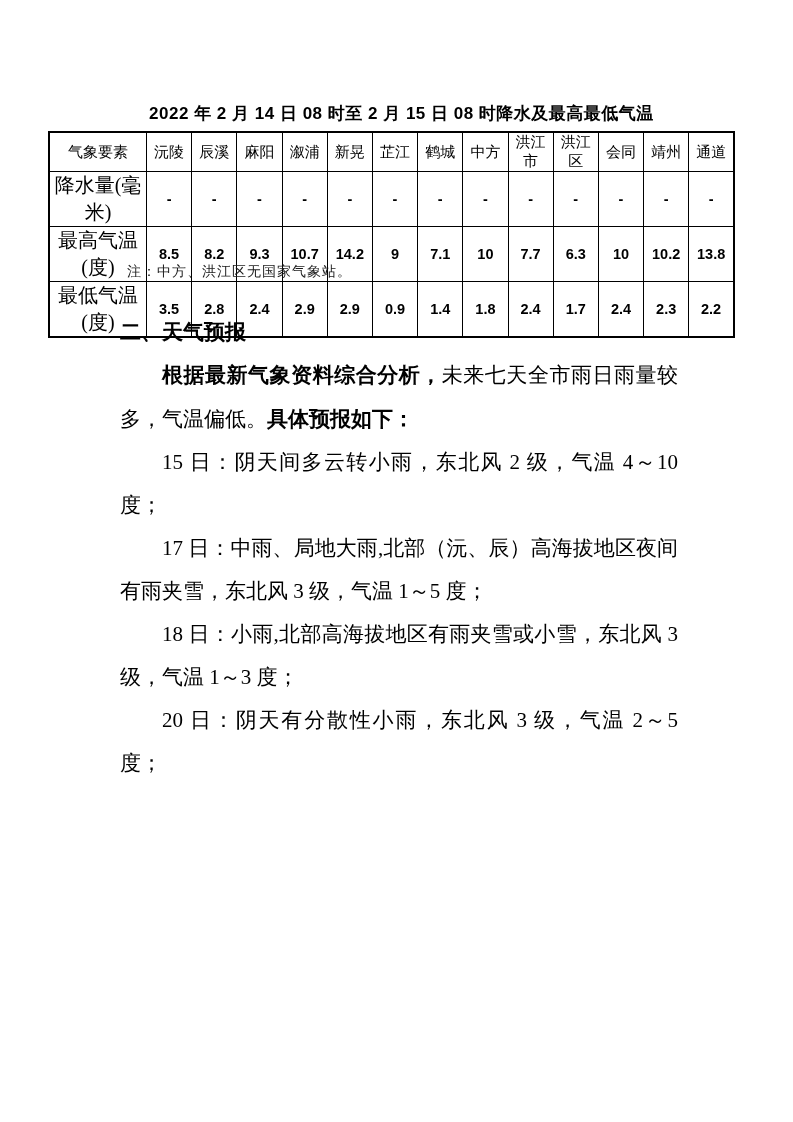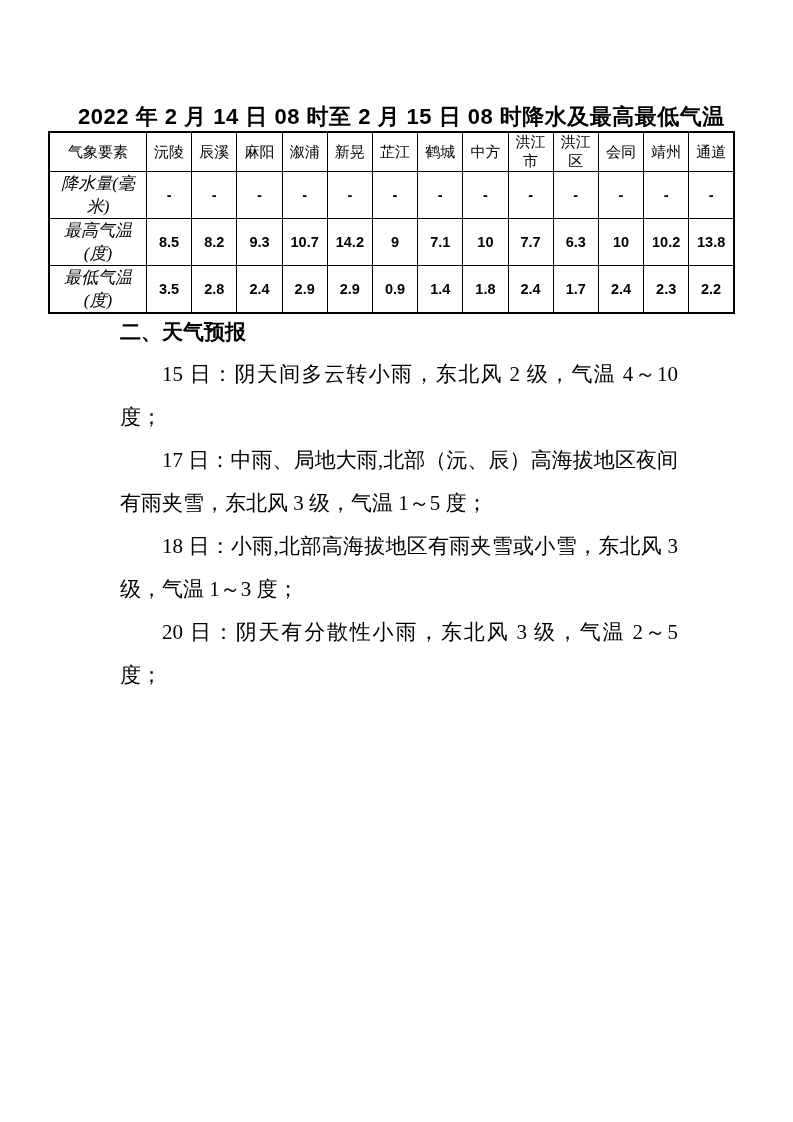--- a/index.html
+++ b/index.html
@@ -12,21 +12,21 @@
     overflow: hidden;
   }
   .page { position: absolute; inset: 0; }
 
   .doc-title {
     position: absolute;
     top: 102px; left: 58px; width: 687px;
     text-align: center;
     font-family: "Liberation Sans", sans-serif;
     font-weight: bold;
-    font-size: 22px;
+    font-size: 17px;
     letter-spacing: 0.5px;
     white-space: nowrap;
   }
 
   table.weather {
     position: absolute;
     top: 131px; left: 48px; width: 687px;
     border-collapse: collapse;
     table-layout: fixed;
     border: 2px solid #000;
@@ -39,23 +39,22 @@
     vertical-align: middle;
     overflow: hidden;
   }
   table.weather thead th {
     font-size: 15px;
     font-weight: normal;
     font-family: "Liberation Serif", serif;
   }
   table.weather thead th:first-child { width: 96px; }
   table.weather th.rowlabel {
-    font-size: 17px;
+    font-size: 20px;
     font-weight: normal;
-    font-style: italic;
   }
   table.weather td.num {
     font-family: "Liberation Sans", sans-serif;
     font-weight: bold;
     font-size: 14.5px;
   }
 
   .note {
     position: absolute;
     top: 263px; left: 127px;
@@ -158,23 +157,25 @@
           <td class="num">1.8</td>
           <td class="num">2.4</td>
           <td class="num">1.7</td>
           <td class="num">2.4</td>
           <td class="num">2.3</td>
           <td class="num">2.2</td>
         </tr>
       </tbody>
   </table>
 
+  <div class="note">注：中方、洪江区无国家气象站。</div>
 
   <div class="content">
     <h2>二、天气预报</h2>
+    <p><span class="hei">根据最新气象资料综合分析，</span><span>未来七天全市雨日雨量较多，气温偏低。</span><span class="hei">具体预报如下：</span></p>
     <div id="forecast-list">
         <p>15 日：阴天间多云转小雨，东北风 2 级，气温 4～10 度；</p>
         <p>17 日：中雨、局地大雨,北部（沅、辰）高海拔地区夜间有雨夹雪，东北风 3 级，气温 1～5 度；</p>
         <p>18 日：小雨,北部高海拔地区有雨夹雪或小雪，东北风 3 级，气温 1～3 度；</p>
         <p>20 日：阴天有分散性小雨，东北风 3 级，气温 2～5 度；</p>
       </div>
   </div>
 
 </div>
 

